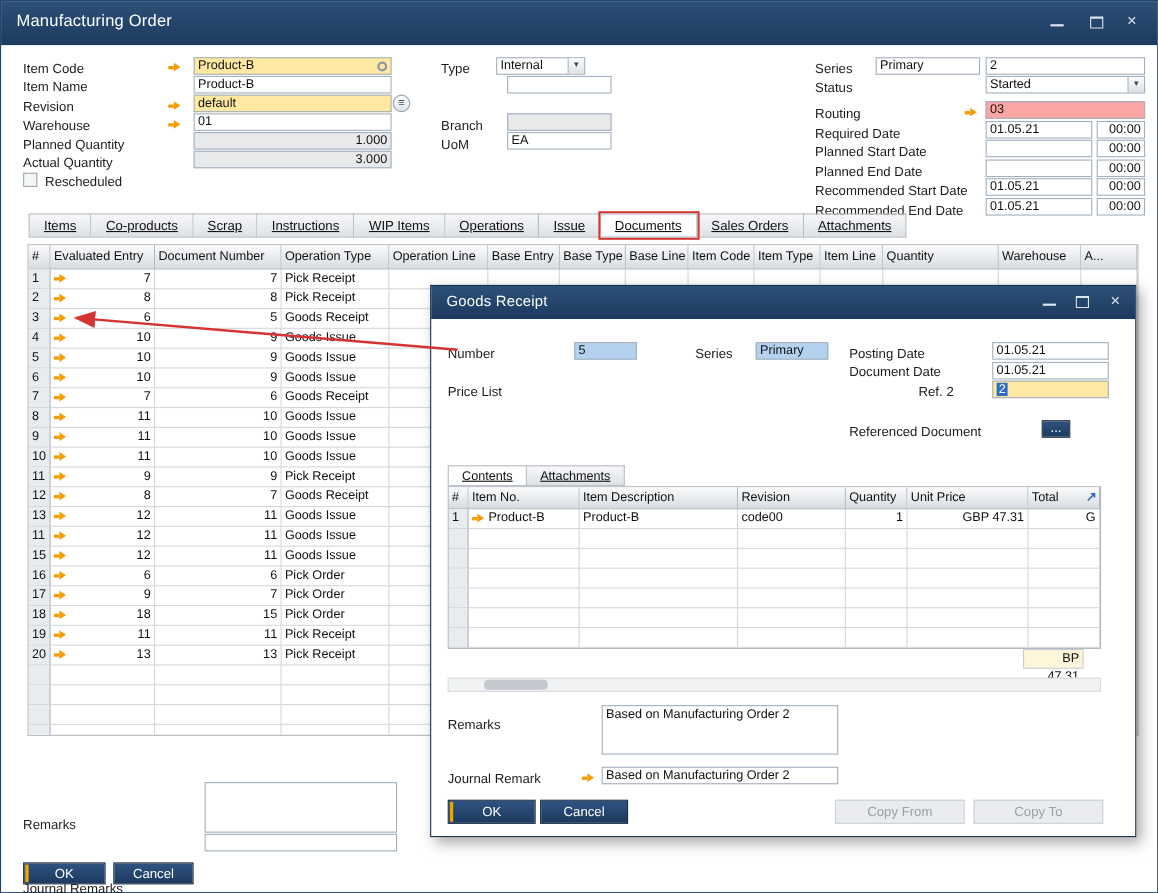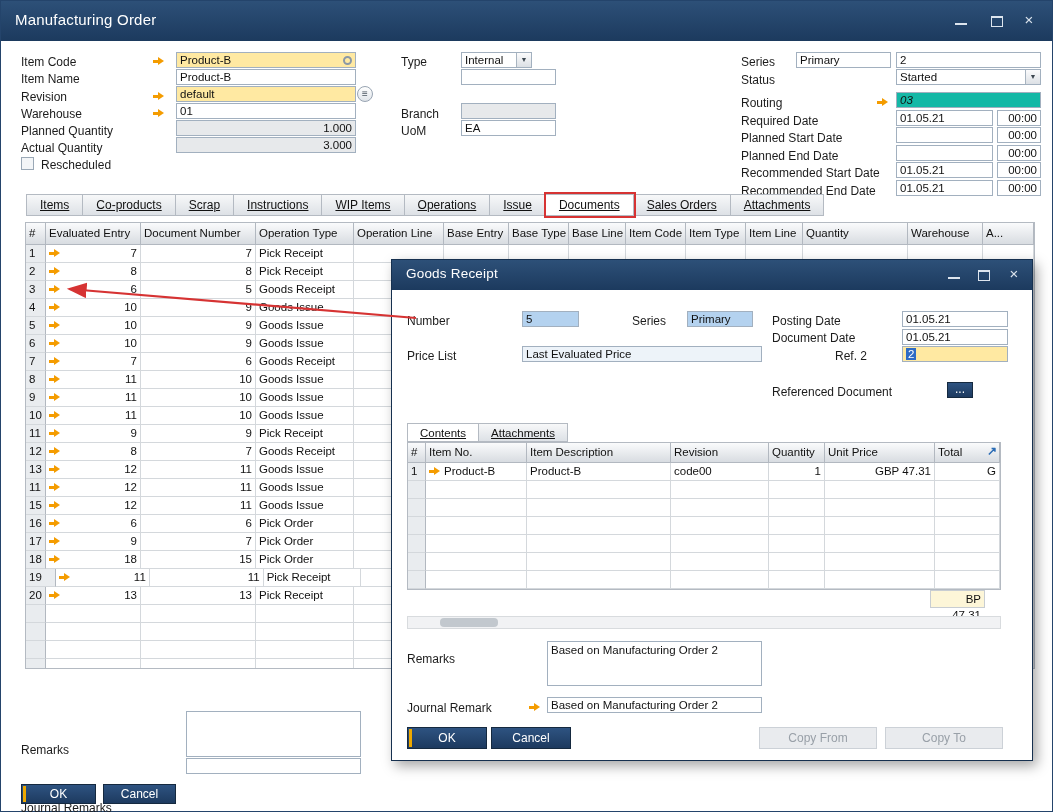--- a/index.html
+++ b/index.html
@@ -12,21 +12,21 @@
   .titlebar .title { position:absolute; left:14px; top:10px; font-size:15px; letter-spacing:.2px; }
   .winctl { position:absolute; width:24px; height:18px; text-align:center; color:#dde5ee; cursor:default; }
   .minbar { display:inline-block; width:12px; height:2px; background:#dde5ee; vertical-align:middle; }
   .maxbox { display:inline-block; width:12px; height:11px; border:1px solid #dde5ee; border-top-width:2px; vertical-align:middle; }
   .closex { font-size:15px; line-height:16px; }
 
   .lbl { position:absolute; font-size:12px; line-height:16px; color:#1c1c1c; white-space:nowrap; }
   .fld { position:absolute; height:16px; border:1px solid #a2b0bf; background:#fff;
     font-size:11.5px; line-height:14px; padding:0 3px; white-space:nowrap; overflow:hidden; }
   .gold { background:#ffe9a2; }
-  .goldlight { background:#14b8a6;font-style:italic; }
+  .goldlight { background:#fca5a5; }
   .bluef { background:#b4d2ef; }
   .dis { background:#e7e9eb; }
   .lavender { background:#edf3f9; }
   .rt { text-align:right; }
   .dd { position:absolute; right:0; top:0; width:15px; height:14px; border-left:1px solid #a8b4c0;
     background:linear-gradient(#fbfbfc,#dce0e5); font-size:7px; line-height:14px; text-align:center; color:#3c4650; }
   .sel { background:#2e6bc4; color:#fff; padding:0 2px; }
 
   .goto { position:absolute; width:12px; height:9px; }
   .goto-inline { display:inline-block; position:relative; width:12px; height:9px; flex:0 0 12px; }
@@ -112,21 +112,21 @@
   <div class="lbl" style="left:20px; top:122px;">Planned Quantity</div>
   <div class="fld rt dis" style="left:175px; top:119px; width:180px;">1.000</div>
 
   <div class="lbl" style="left:20px; top:139px;">Actual Quantity</div>
   <div class="fld rt dis" style="left:175px; top:136px; width:180px;">3.000</div>
 
   <span class="cb" style="left:20px; top:156px;"></span>
   <div class="lbl" style="left:40px; top:156px;">Rescheduled</div>
 
   <div class="lbl" style="left:400px; top:53px;">Type</div>
-  <div class="fld" style="left:460px; top:51px; width:71px;">
+  <div class="fld" style="left:450px; top:51px; width:81px;">
     <span>Internal</span>
     <span class="dd">▼</span>
   </div>
   <div class="fld" style="left:460px; top:68px; width:95px;"></div>
 
   <div class="lbl" style="left:400px; top:105px;">Branch</div>
   <div class="fld dis" style="left:460px; top:102px; width:95px;"></div>
 
   <div class="lbl" style="left:400px; top:122px;">UoM</div>
   <div class="fld" style="left:460px; top:119px; width:95px;">EA</div>
@@ -531,21 +531,21 @@
         <div class="gc" style="width: 60px;"></div>
         <div class="gc" style="width: 57px;"></div>
         <div class="gc" style="width: 60px;"></div>
         <div class="gc" style="width: 60px;"></div>
         <div class="gc" style="width: 57px;"></div>
         <div class="gc" style="width: 105px;"></div>
         <div class="gc" style="width: 75px;"></div>
         <div class="gc" style="width: 51px;"></div>
       </div>
       <div class="gr-row gr-r">
-        <div class="gc num" style="width: 30px;">19</div>
+        <div class="gc num" style="width: 20px;">19</div>
         <div class="gc withlink" style="width: 95px;">
           <span class="goto-inline"></span>
           <span class="val">11</span>
         </div>
         <div class="gc rt" style="width: 115px;">11</div>
         <div class="gc" style="width: 98px;">Pick Receipt</div>
         <div class="gc" style="width: 90px;"></div>
         <div class="gc" style="width: 65px;"></div>
         <div class="gc" style="width: 60px;"></div>
         <div class="gc" style="width: 57px;"></div>
@@ -663,21 +663,20 @@
     <div class="lbl" style="left:240px; top:53px;">Series</div>
     <div class="fld bluef" style="left:295px; top:51px; width:66px;">Primary</div>
 
     <div class="lbl" style="left:380px; top:53px;">Posting Date</div>
     <div class="fld" style="left:510px; top:51px; width:106px;">01.05.21</div>
 
     <div class="lbl" style="left:380px; top:70px;">Document Date</div>
     <div class="fld" style="left:510px; top:69px; width:106px;">01.05.21</div>
 
     <div class="lbl" style="left:15px; top:88px;">Price List</div>
-    <div class="fld lavender" style="left:130px; top:86px; width:240px;">Last Evaluated Price</div>
 
     <div class="lbl" style="left:443px; top:88px;">Ref. 2</div>
     <div class="fld gold" style="left:510px; top:86px; width:106px;">
       <span class="sel">2</span>
     </div>
 
     <div class="lbl" style="left:380px; top:124px;">Referenced Document</div>
     <div class="btnD" style="left:555px; top:122px; width:26px; height:16px; line-height:12px;">...</div>
 
     <div class="tabbar" style="left:15px; top:163px;">

